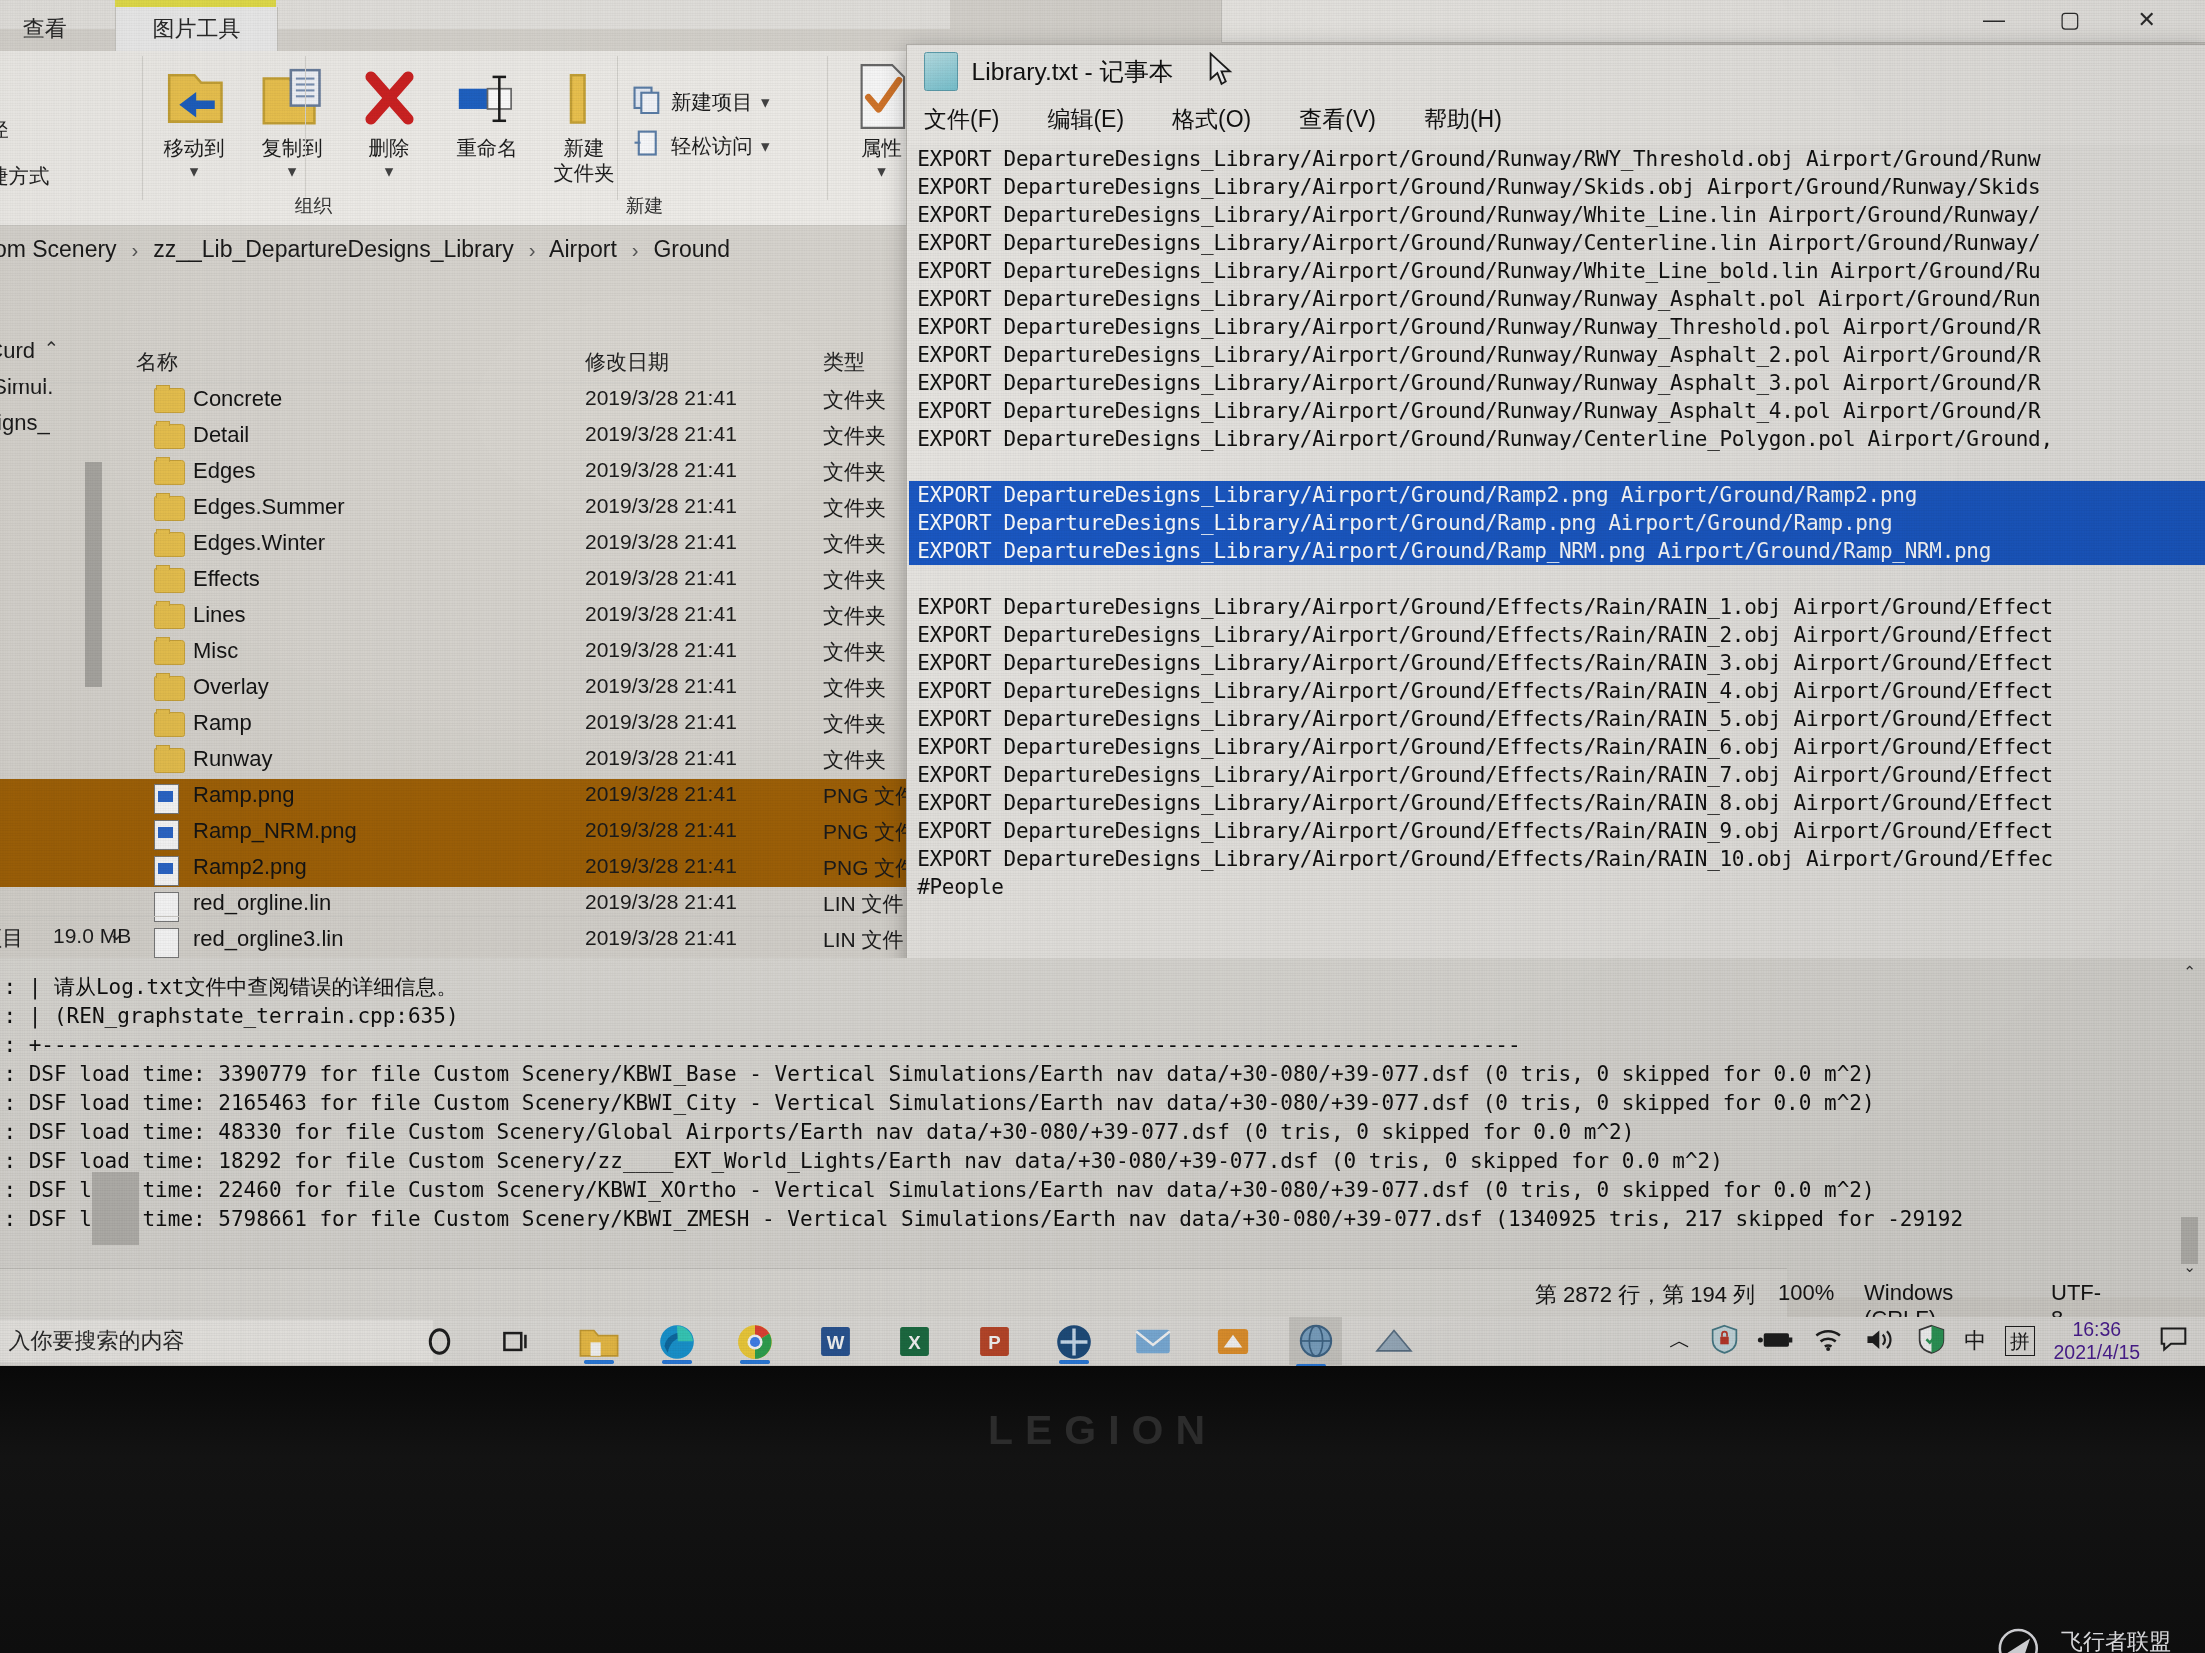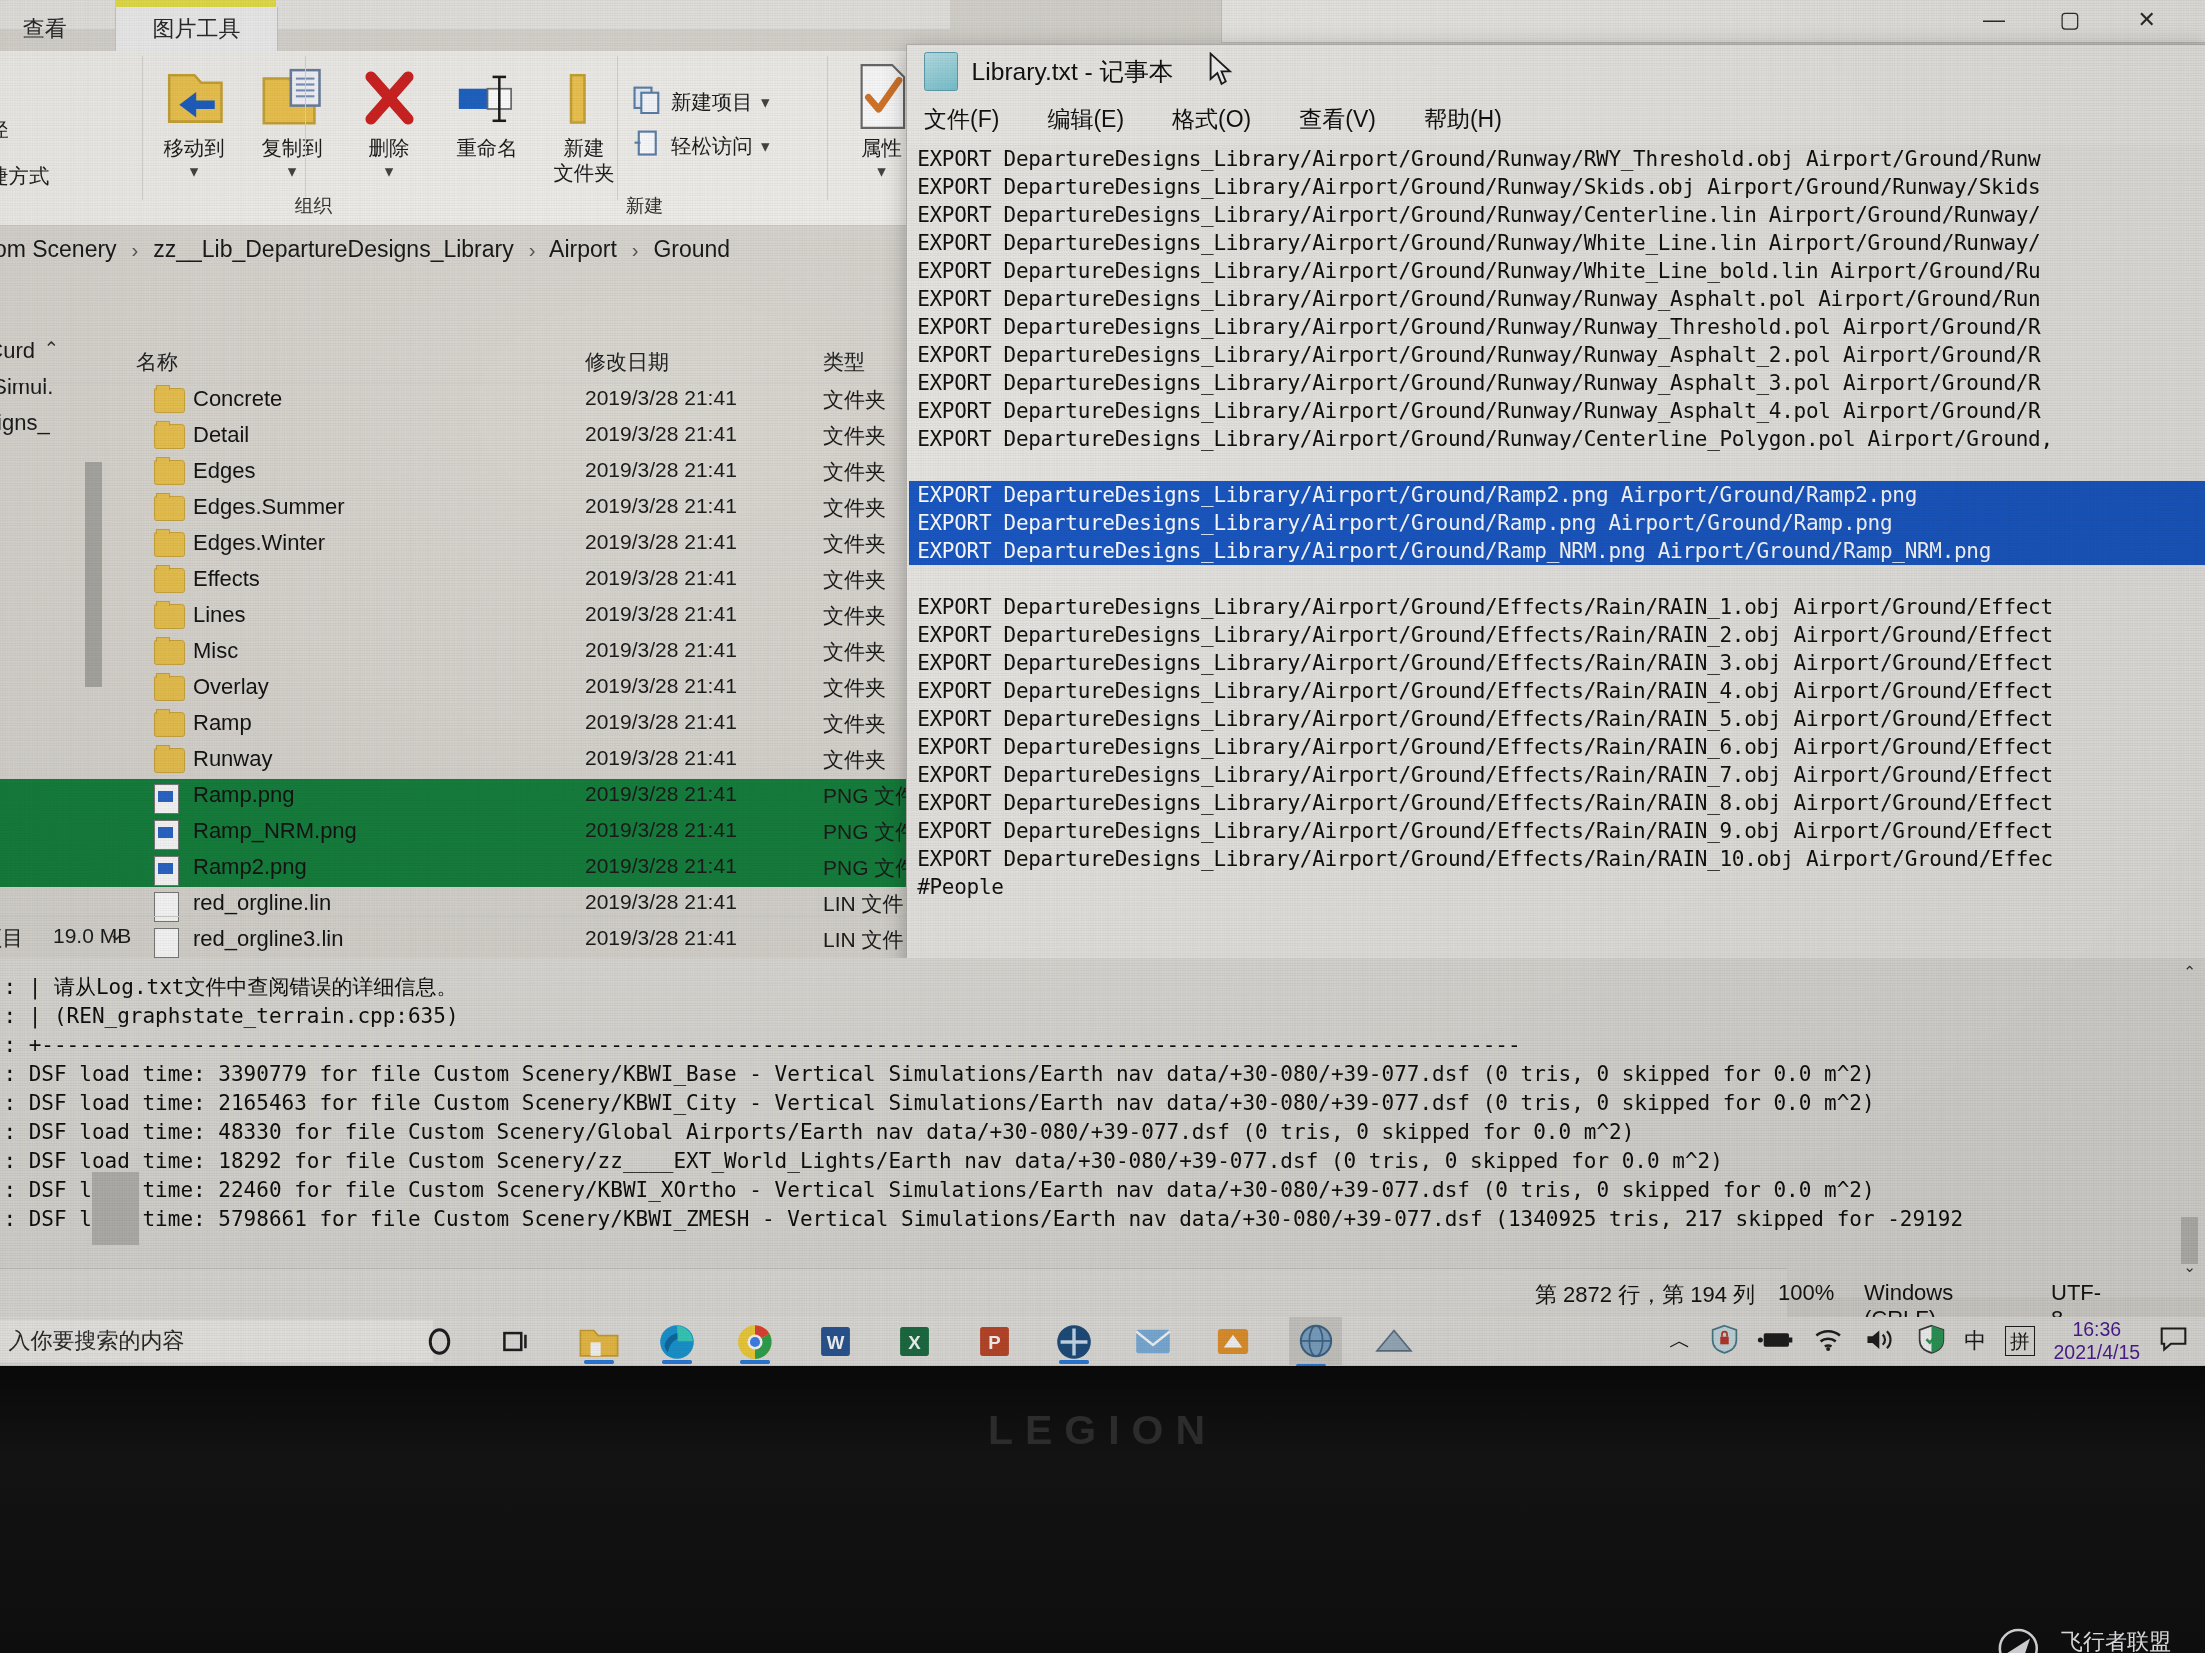--- a/index.html
+++ b/index.html
@@ -63,21 +63,21 @@
   .rb-small{position:absolute;font-size:20.4px;color:#1d1d1d;display:flex;align-items:center;gap:8.5px;}
   .addrbar{position:absolute;left:0;top:231px;width:950px;height:47px;}
   .crumbs{position:absolute;left:-24px;top:5.1px;font-size:23px;color:#1a1a1a;white-space:nowrap;}
   .crumbs .sep{color:#555;margin:0 8.5px;font-size:20.4px;}
   .hdrrow{position:absolute;left:0;top:348px;width:950px;height:34px;border-bottom:0.8px solid #d3d1cc;}
   .col-name{position:absolute;left:136px;font-size:21px;color:#222;}
   .col-date{position:absolute;left:585px;font-size:21px;color:#222;}
   .col-type{position:absolute;left:823px;font-size:21px;color:#222;}
   .filelist{position:absolute;left:0;top:383px;width:950px;}
   .frow{position:relative;height:36px;}
-  .frow.sel{background:#15803d;}
+  .frow.sel{background:#a16207;}
   .frow .fic{position:absolute;left:154px;top:5.1px;}
   .frow .fname{position:absolute;left:193px;top:2.5px;font-size:22px;color:#141414;white-space:nowrap;}
   .frow .fdate{position:absolute;left:585px;top:3.4px;font-size:21px;color:#1b1b1b;white-space:nowrap;}
   .frow .ftype{position:absolute;left:823px;top:3.4px;font-size:21px;color:#1b1b1b;white-space:nowrap;}
   .ic-folder{width:29px;height:23px;background:#e8c14e;border:0.8px solid #caa43b;border-radius:1.7px 3.4px 2.5px 2.5px;position:relative;}
   .ic-folder:before{content:"";position:absolute;left:0.8px;top:-4.2px;width:12px;height:4.2px;background:#e8c14e;border:0.8px solid #caa43b;border-bottom:none;}
   .ic-png{width:23px;height:28px;background:#fbfbfb;border:1.3px solid #7a7a7a;position:relative;}
   .ic-png:after{content:"";position:absolute;left:3.4px;top:6px;width:14.4px;height:11px;background:#2b66c9;}
   .ic-lin{width:23px;height:28px;background:#fdfdfd;border:1.3px solid #7a7a7a;}
   .sidenav{position:absolute;left:-42px;top:338px;width:170px;font-size:22px;color:#1b1b1b;}
@@ -446,22 +446,22 @@
       <span>文件(F)</span>
       <span>编辑(E)</span>
       <span>格式(O)</span>
       <span>查看(V)</span>
       <span>帮助(H)</span>
     </div>
 
     <div class="np-body" id="np-lines">
         <div class="np-line">EXPORT DepartureDesigns_Library/Airport/Ground/Runway/RWY_Threshold.obj Airport/Ground/Runw</div>
         <div class="np-line">EXPORT DepartureDesigns_Library/Airport/Ground/Runway/Skids.obj Airport/Ground/Runway/Skids</div>
+        <div class="np-line">EXPORT DepartureDesigns_Library/Airport/Ground/Runway/White_Line.lin Airport/Ground/Runway/</div>
         <div class="np-line">EXPORT DepartureDesigns_Library/Airport/Ground/Runway/Centerline.lin Airport/Ground/Runway/</div>
-        <div class="np-line">EXPORT DepartureDesigns_Library/Airport/Ground/Runway/White_Line.lin Airport/Ground/Runway/</div>
         <div class="np-line">EXPORT DepartureDesigns_Library/Airport/Ground/Runway/White_Line_bold.lin Airport/Ground/Ru</div>
         <div class="np-line">EXPORT DepartureDesigns_Library/Airport/Ground/Runway/Runway_Asphalt.pol Airport/Ground/Run</div>
         <div class="np-line">EXPORT DepartureDesigns_Library/Airport/Ground/Runway/Runway_Threshold.pol Airport/Ground/R</div>
         <div class="np-line">EXPORT DepartureDesigns_Library/Airport/Ground/Runway/Runway_Asphalt_2.pol Airport/Ground/R</div>
         <div class="np-line">EXPORT DepartureDesigns_Library/Airport/Ground/Runway/Runway_Asphalt_3.pol Airport/Ground/R</div>
         <div class="np-line">EXPORT DepartureDesigns_Library/Airport/Ground/Runway/Runway_Asphalt_4.pol Airport/Ground/R</div>
         <div class="np-line">EXPORT DepartureDesigns_Library/Airport/Ground/Runway/Centerline_Polygon.pol Airport/Ground,</div>
         <div class="np-line"> </div>
         <div class="np-line sel">EXPORT DepartureDesigns_Library/Airport/Ground/Ramp2.png Airport/Ground/Ramp2.png</div>
         <div class="np-line sel">EXPORT DepartureDesigns_Library/Airport/Ground/Ramp.png Airport/Ground/Ramp.png</div>

